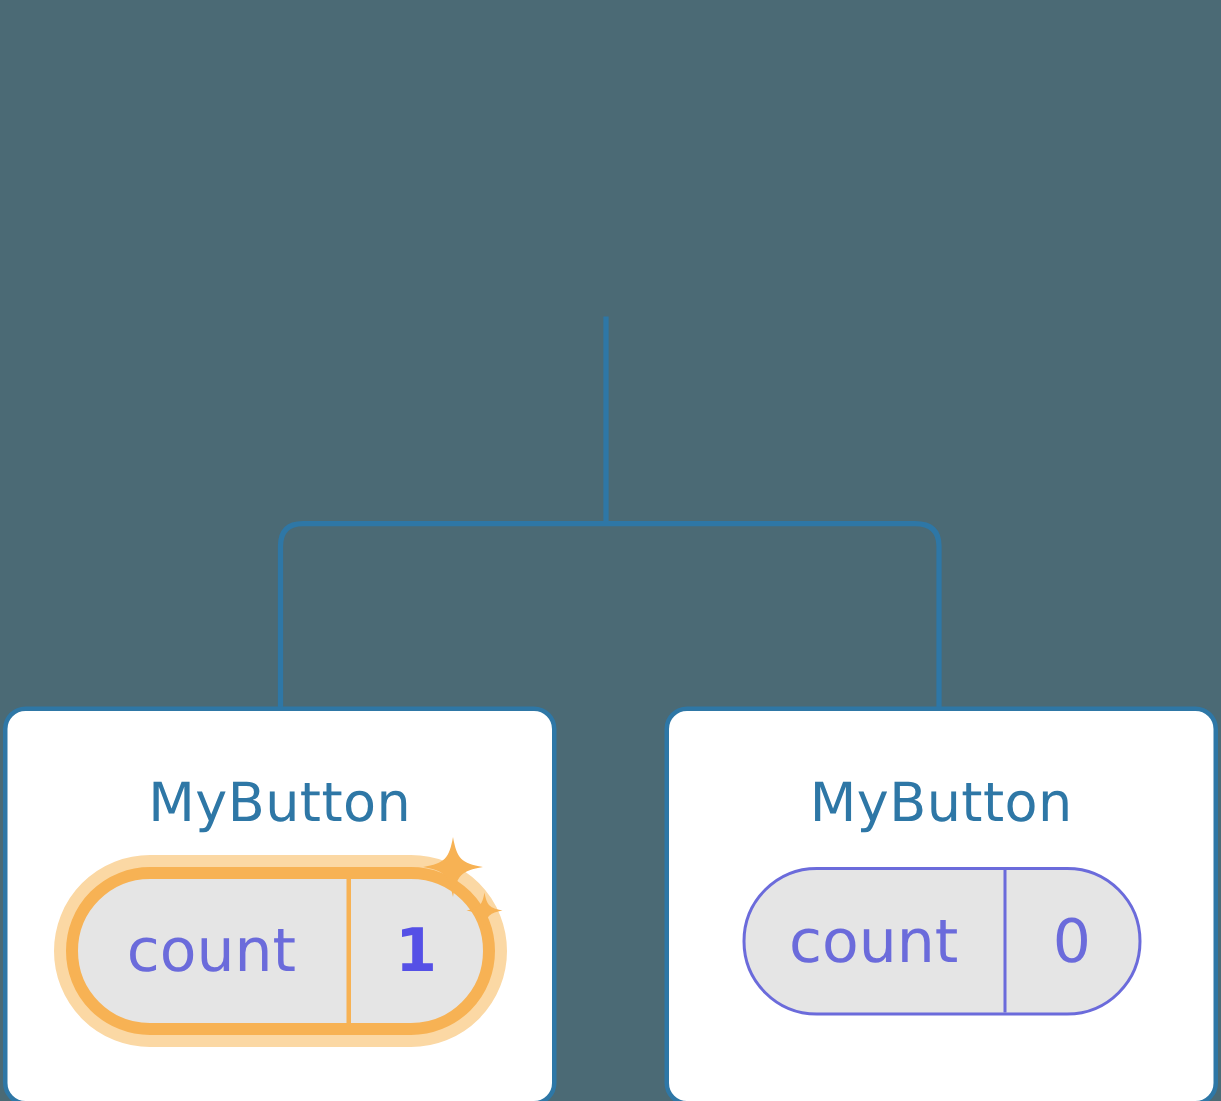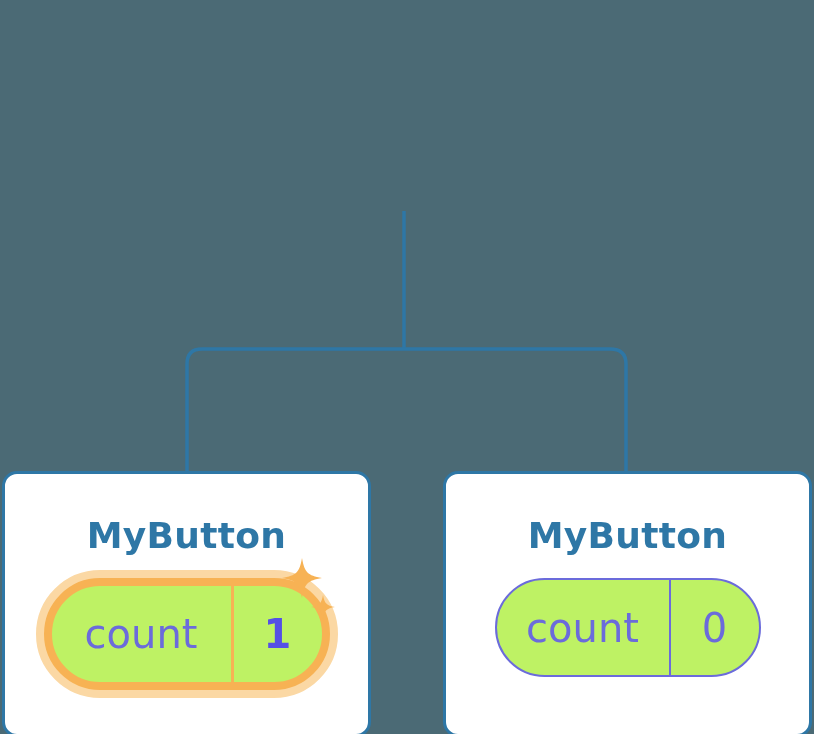--- a/index.html
+++ b/index.html
@@ -73,37 +73,36 @@
     left: 2px;
     width: 369px;
   }
   #node-child-right {
     left: 443px;
     width: 369px;
   }
   .child-node .node-title {
     margin-top: 44px;
     font-size: 36px;
-    font-weight: bold;
   }
 
   
   .pill-wrap {
     position: relative;
     margin-top: 24px;
     display: flex;
     align-items: center;
     justify-content: center;
   }
 
   .pill {
     position: relative;
     display: flex;
     align-items: stretch;
-    background: #bef264;
+    background: #e5e5e5;
     box-sizing: border-box;
     z-index: 2;
   }
 
   
   .pill.plain {
     width: 266px;
     height: 99px;
     border: 2px solid #6b6bdb;
     border-radius: 50px;

